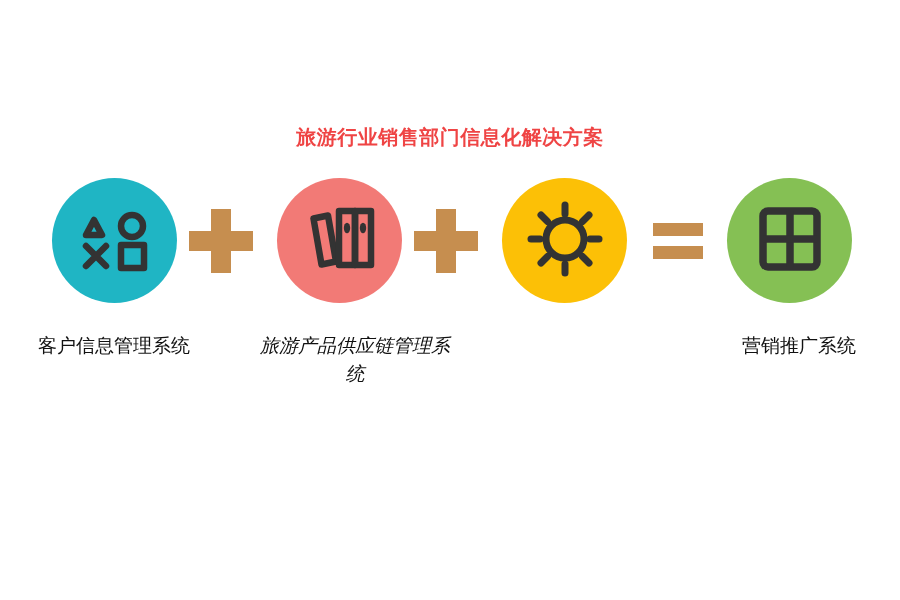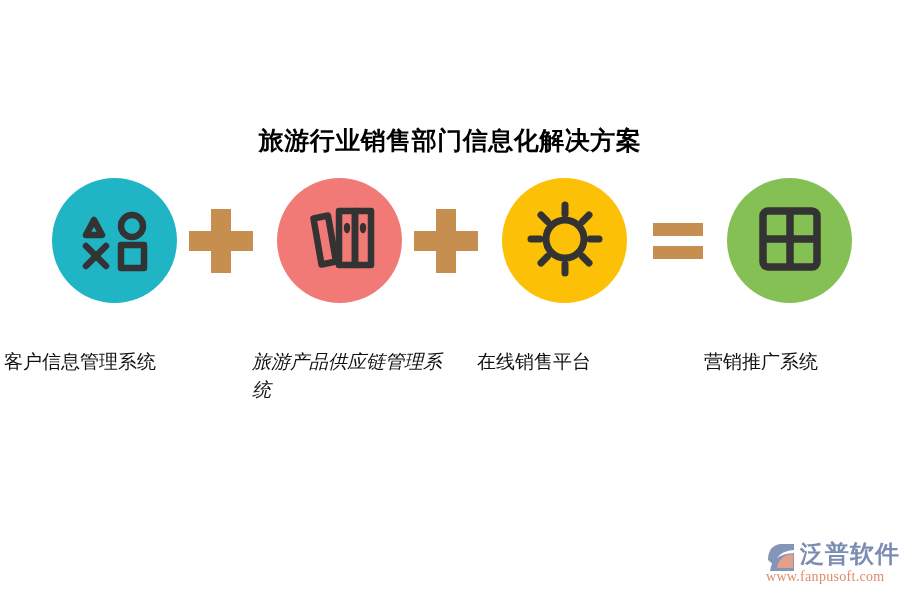--- a/index.html
+++ b/index.html
@@ -22,23 +22,23 @@
     width: 900px;
     height: 600px;
   }
 
   .title {
     position: absolute;
     left: 0;
     top: 125px;
     width: 900px;
     text-align: center;
-    font-size: 25px;
+    font-size: 20px;
     font-weight: bold;
-    color: #000000;
+    color: #ef4444;
     letter-spacing: 0.5px;
     line-height: 1.2;
   }
 
   .flow-row {
     position: absolute;
     left: 0;
     top: 178px;
     width: 900px;
     height: 130px;
@@ -126,22 +126,21 @@
     top: 332px;
     width: 900px;
     height: 70px;
   }
   .label {
     position: absolute;
     top: 0;
     font-size: 19px;
     color: #111111;
     line-height: 1.45;
-    text-align: left;
-    margin-top: 16px;
+    text-align: center;
   }
   .label-1 { left: 4px;   width: 220px; }
   .label-2 { left: 252px; width: 206px; font-style: italic; }
   .label-3 { left: 477px; width: 180px; }
   .label-4 { left: 704px; width: 190px; font-family: Liberation Serif, serif; }
 
   .watermark {
     position: absolute;
     left: 764px;
     top: 538px;
@@ -266,29 +265,17 @@
           </svg>
         </span>
       </div>
     </div>
 
   </div>
 
   <div class="labels-row">
     <div class="label label-1">客户信息管理系统</div>
     <div class="label label-2">旅游产品供应链管理系统</div>
-    <div class="label label-3">在线销售平台</div>
     <div class="label label-4">营销推广系统</div>
   </div>
 
-  <div class="watermark">
-    <span class="wm-mark">
-      <svg width="36" height="32" viewBox="0 0 36 32" aria-hidden="true">
-        <path d="M16 2 L30 2 L30 8 Q12 9 11 24 L4 18 Q4 4 16 2 Z" fill="#8496b8"></path>
-        <path d="M6 29 Q8 12 30 11 L30 29 Z" fill="#8496b8"></path>
-        <path d="M13 26 Q15 13 29 12 L29 26 Z" fill="#e6a087"></path>
-      </svg>
-    </span>
-    <span class="wm-name">泛普软件</span>
-    <span class="wm-url">www.fanpusoft.com</span>
-  </div>
 
 </div>
 
 </body></html>

